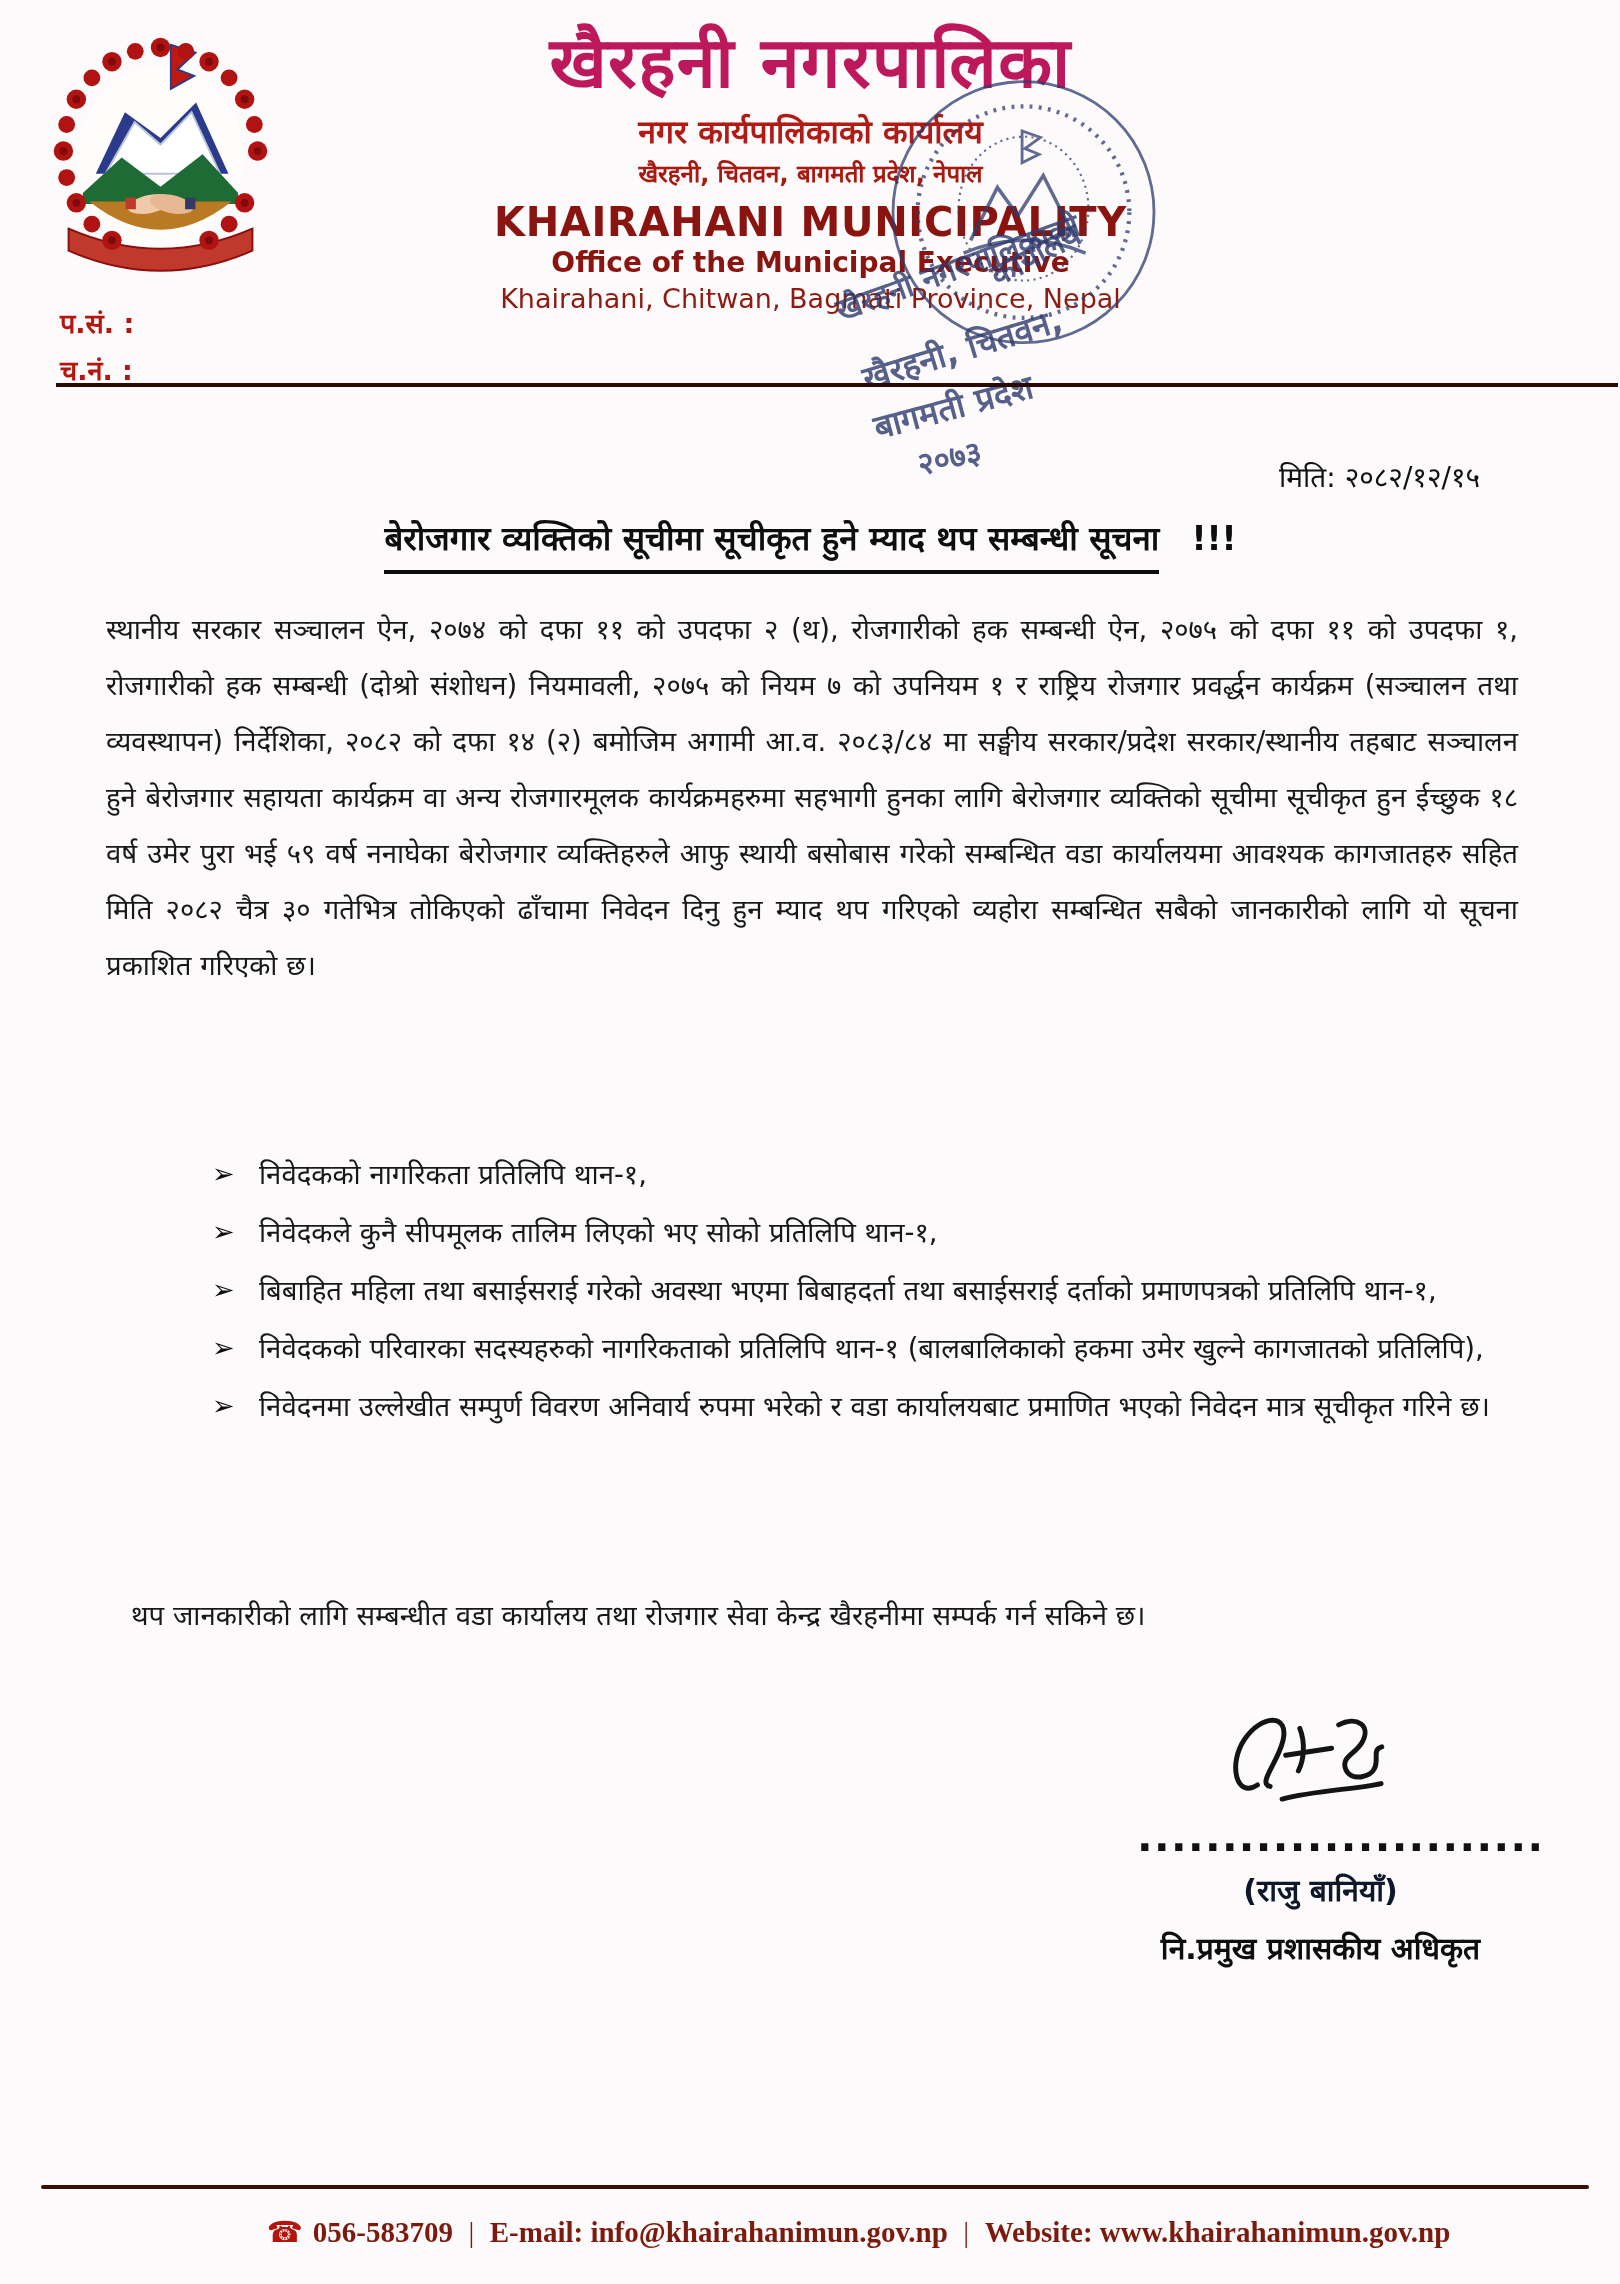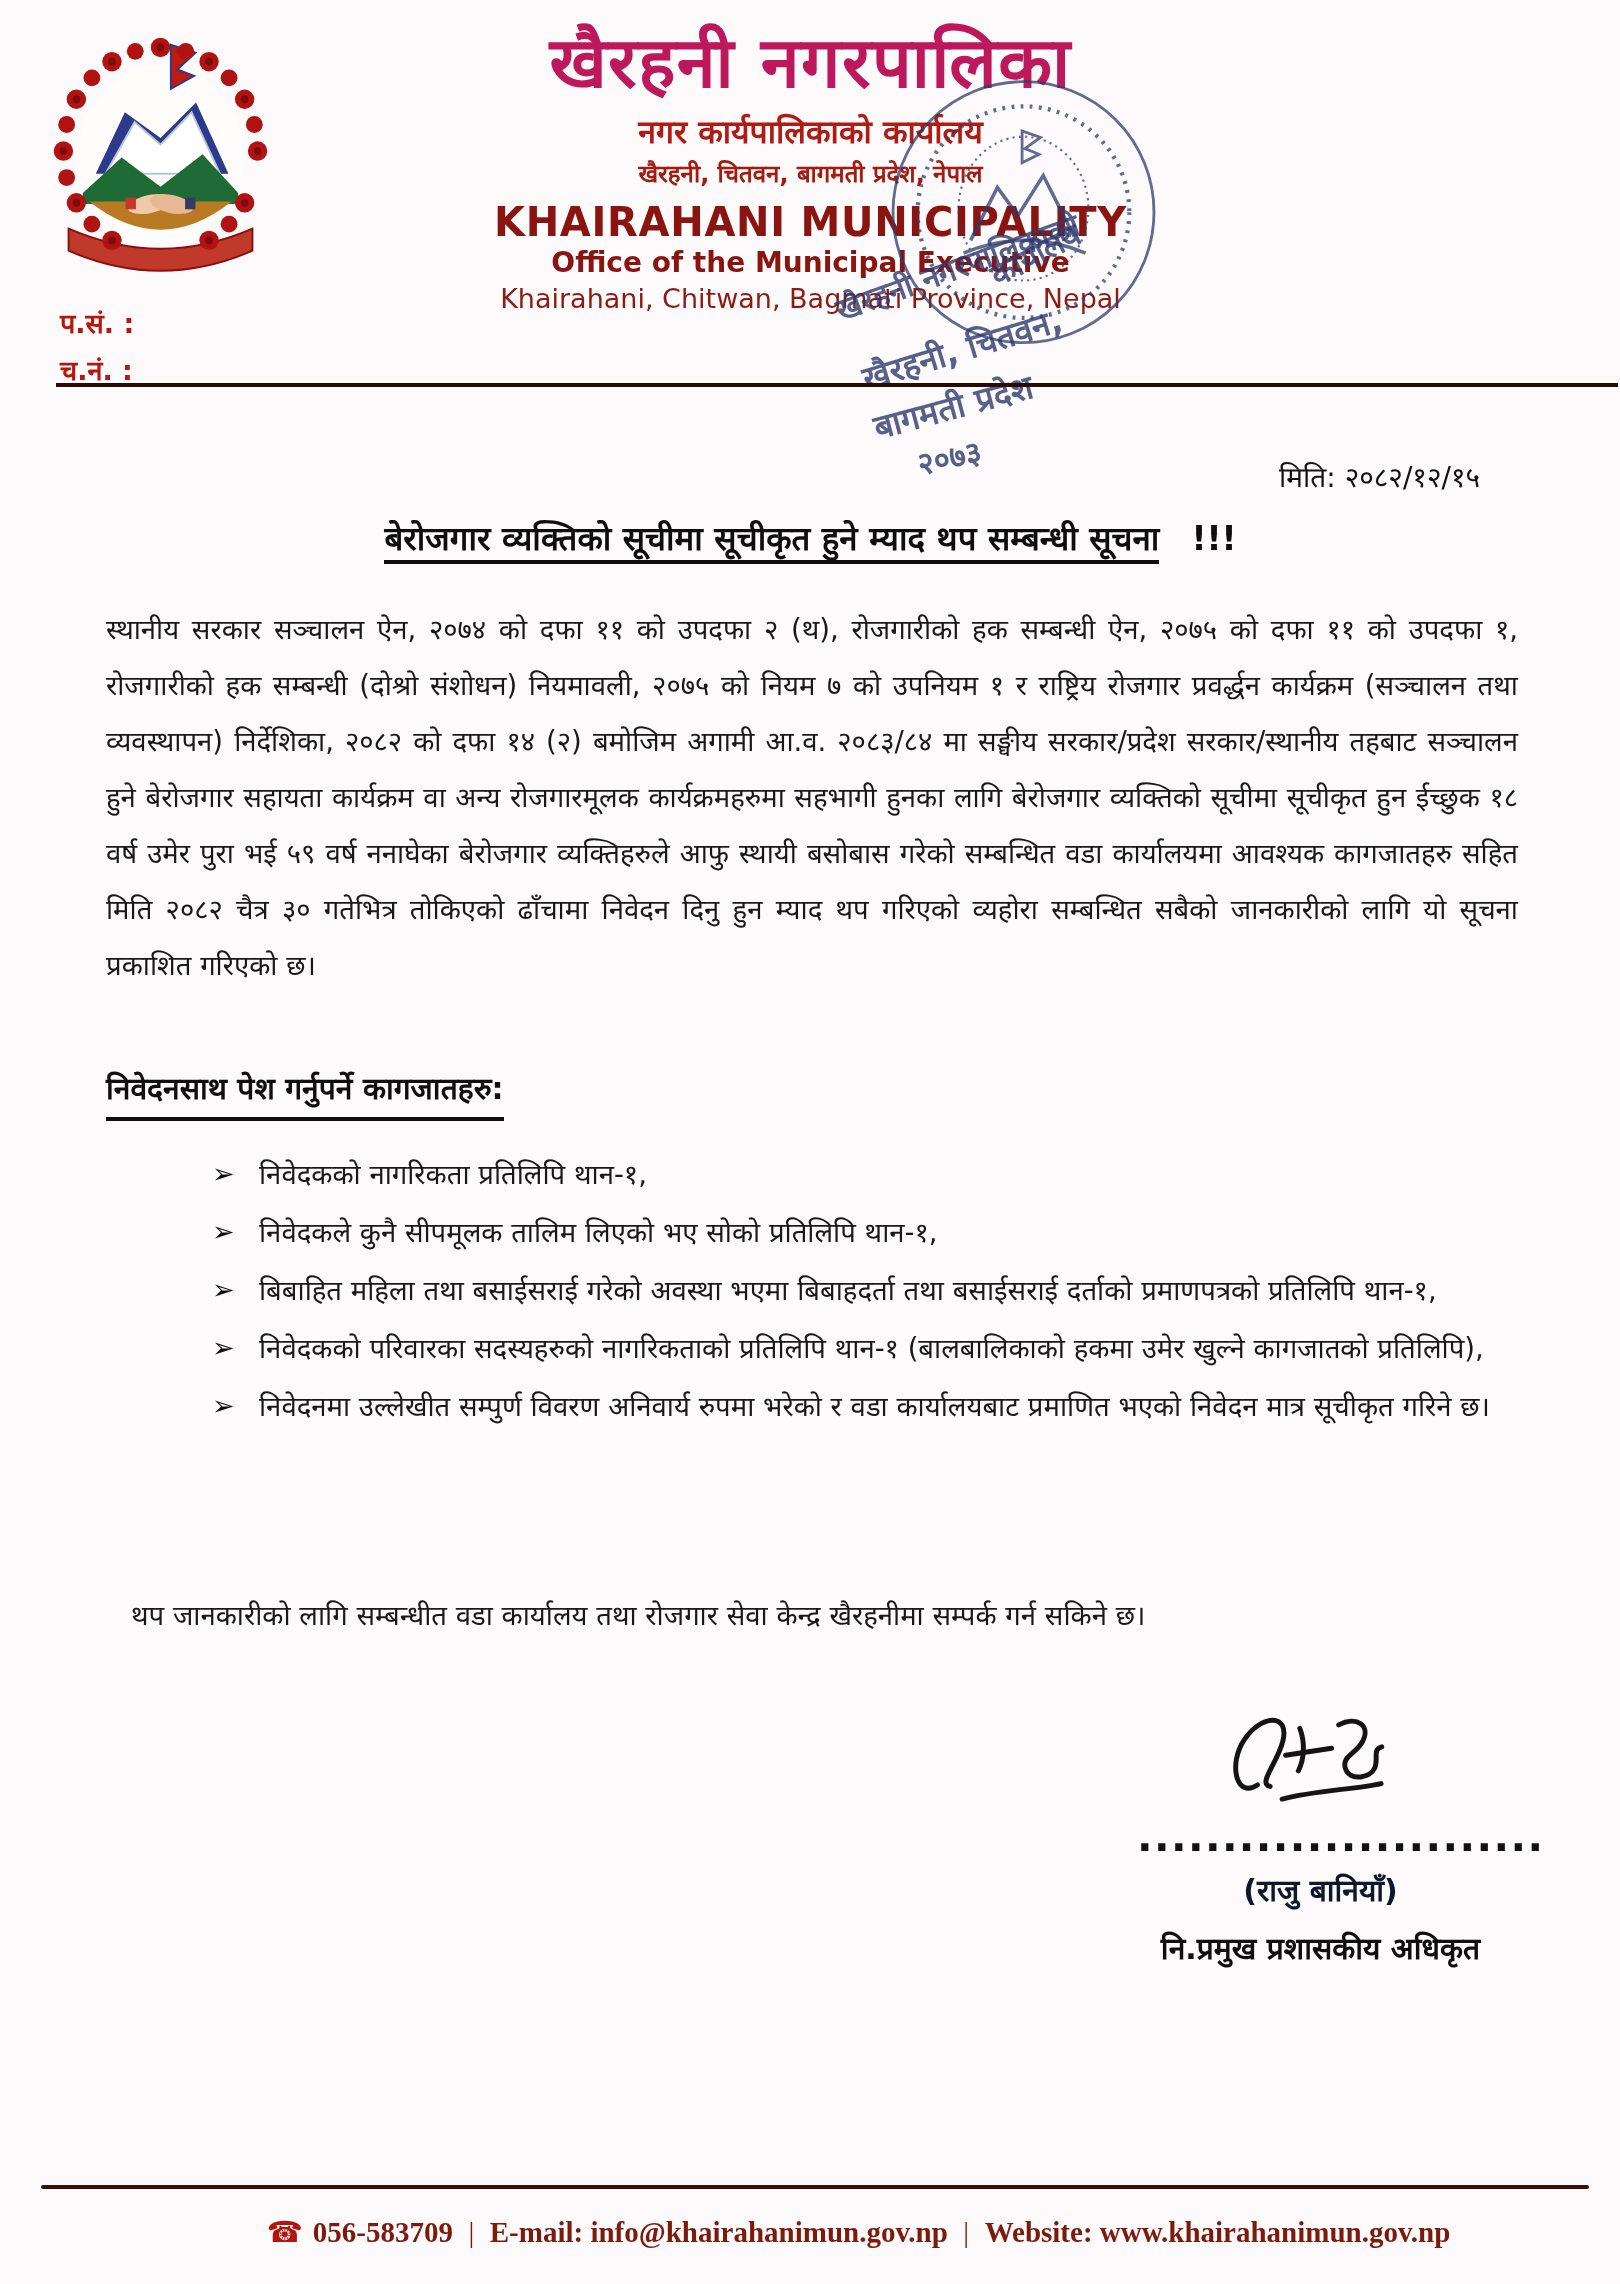--- a/index.html
+++ b/index.html
@@ -27,21 +27,21 @@
   .stamp{position:absolute;left:826px;top:64px;width:438px;height:395px;pointer-events:none;}
   .stamp .rot{position:absolute;color:#2e3a6d;opacity:.8;font-weight:bold;white-space:nowrap;transform-origin:left bottom;}
   .stamp-r1{left:17.6px;top:224px;font-size:31px;transform:rotate(-20deg);}
   .stamp-r2{left:176px;top:189px;font-size:31px;transform:rotate(-28deg);}
   .stamp-place{left:44px;top:291px;font-size:33px;transform:rotate(-17deg);}
   .stamp-prov{left:54px;top:340px;font-size:33px;transform:rotate(-15deg);}
   .stamp-year{left:96px;top:378px;font-size:31px;transform:rotate(-12deg);}
   
   .date{position:absolute;top:457px;right:141px;font-size:28px;font-weight:normal;color:#111;}
   .title-wrap{position:absolute;top:515px;left:0;width:100%;text-align:center;}
-  .title-main{display:inline-block;font-size:33px;font-weight:bold;color:#0e0e0e;border-bottom:4.2px solid #0e0e0e;}
+  .title-main{display:inline-block;font-size:33px;font-weight:bold;color:#0e0e0e;border-bottom:4.2px solid #0e0e0e;padding-bottom:10px;}
   .title-bang{display:inline-block;font-size:33px;font-weight:bold;margin-left:32px;color:#0e0e0e;}
   .body-par{position:absolute;top:601px;left:106px;right:103px;font-size:27.5px;line-height:56px;text-align:justify;}
   .docs-heading{position:absolute;top:1067px;left:106px;font-size:30px;font-weight:bold;border-bottom:4.2px solid #0e0e0e;padding-bottom:8.5px;color:#0e0e0e;}
   .docs-list{position:absolute;top:1145px;left:212px;right:106px;list-style:none;margin:0;padding:0;}
   .docs-list li{position:relative;padding-left:47px;font-size:27.5px;line-height:58px;text-align:justify;}
   .docs-list .arrow{position:absolute;left:0;top:0;font-size:27px;color:#0e0e0e;}
   .closing{position:absolute;top:1587px;left:131px;right:106px;font-size:27.5px;line-height:56px;}
   
   .sign-block{position:absolute;top:1700px;right:117px;width:367px;text-align:center;}
   .sign-dots{font-size:41px;font-weight:bold;letter-spacing:1.4px;line-height:21px;color:#111;}
@@ -149,21 +149,20 @@
   <div class="divider"></div>
 
   <div class="date">मिति: २०८२/१२/१५</div>
 
   <div class="title-wrap">
     <span class="title-main">बेरोजगार व्यक्तिको सूचीमा सूचीकृत हुने म्याद थप सम्बन्धी सूचना</span><span class="title-bang">!!!</span>
   </div>
 
   <div class="body-par">स्थानीय सरकार सञ्चालन ऐन, २०७४ को दफा ११ को उपदफा २ (थ), रोजगारीको हक सम्बन्धी ऐन, २०७५ को दफा ११ को उपदफा १, रोजगारीको हक सम्बन्धी (दोश्रो संशोधन) नियमावली, २०७५ को नियम ७ को उपनियम १ र राष्ट्रिय रोजगार प्रवर्द्धन कार्यक्रम (सञ्चालन तथा व्यवस्थापन) निर्देशिका, २०८२ को दफा १४ (२) बमोजिम अगामी आ.व. २०८३/८४ मा सङ्घीय सरकार/प्रदेश सरकार/स्थानीय तहबाट सञ्चालन हुने बेरोजगार सहायता कार्यक्रम वा अन्य रोजगारमूलक कार्यक्रमहरुमा सहभागी हुनका लागि बेरोजगार व्यक्तिको सूचीमा सूचीकृत हुन ईच्छुक १८ वर्ष उमेर पुरा भई ५९ वर्ष ननाघेका बेरोजगार व्यक्तिहरुले आफु स्थायी बसोबास गरेको सम्बन्धित वडा कार्यालयमा आवश्यक कागजातहरु सहित मिति २०८२ चैत्र ३० गतेभित्र तोकिएको ढाँचामा निवेदन दिनु हुन म्याद थप गरिएको व्यहोरा सम्बन्धित सबैको जानकारीको लागि यो सूचना प्रकाशित गरिएको छ।</div>
 
-  <div class="docs-heading">निवेदनसाथ पेश गर्नुपर्ने कागजातहरु:</div>
 
   <ul class="docs-list">
     <li>
       <span class="arrow">➢</span>
       <span>निवेदकको नागरिकता प्रतिलिपि थान-१,</span>
     </li>
     <li>
       <span class="arrow">➢</span>
       <span>निवेदकले कुनै सीपमूलक तालिम लिएको भए सोको प्रतिलिपि थान-१,</span>
     </li>

